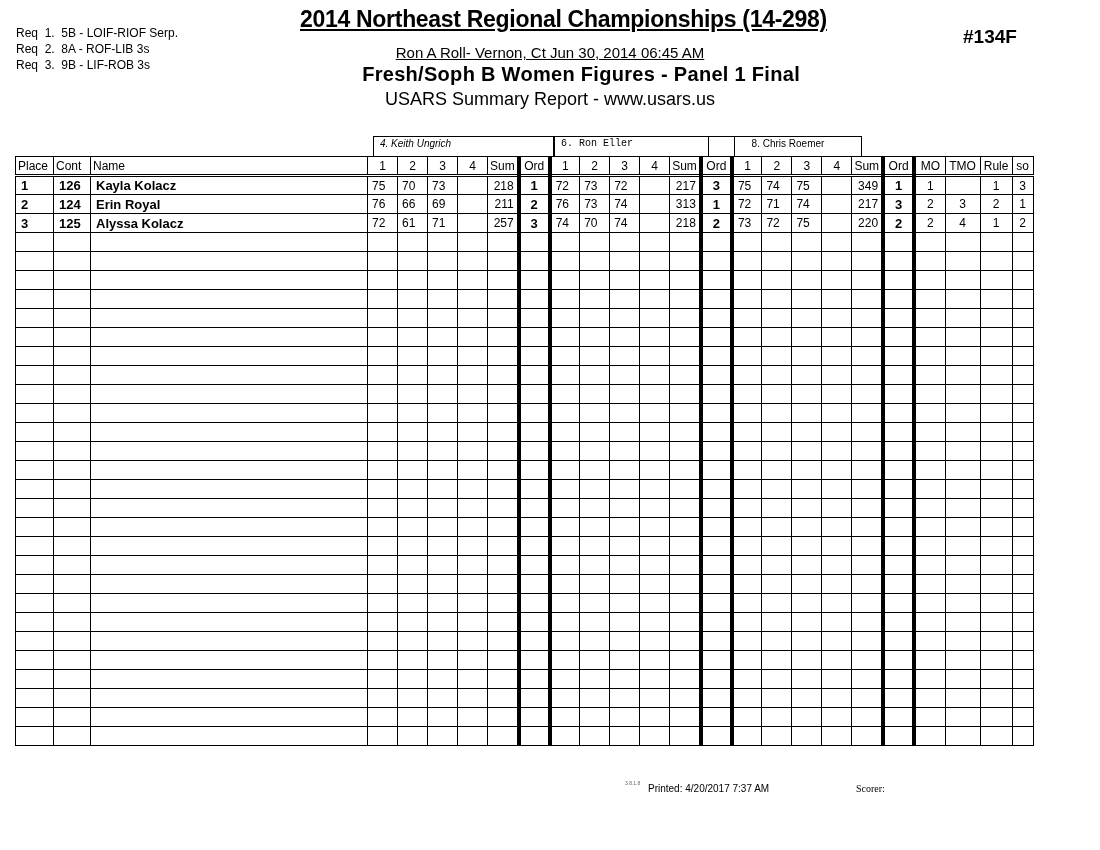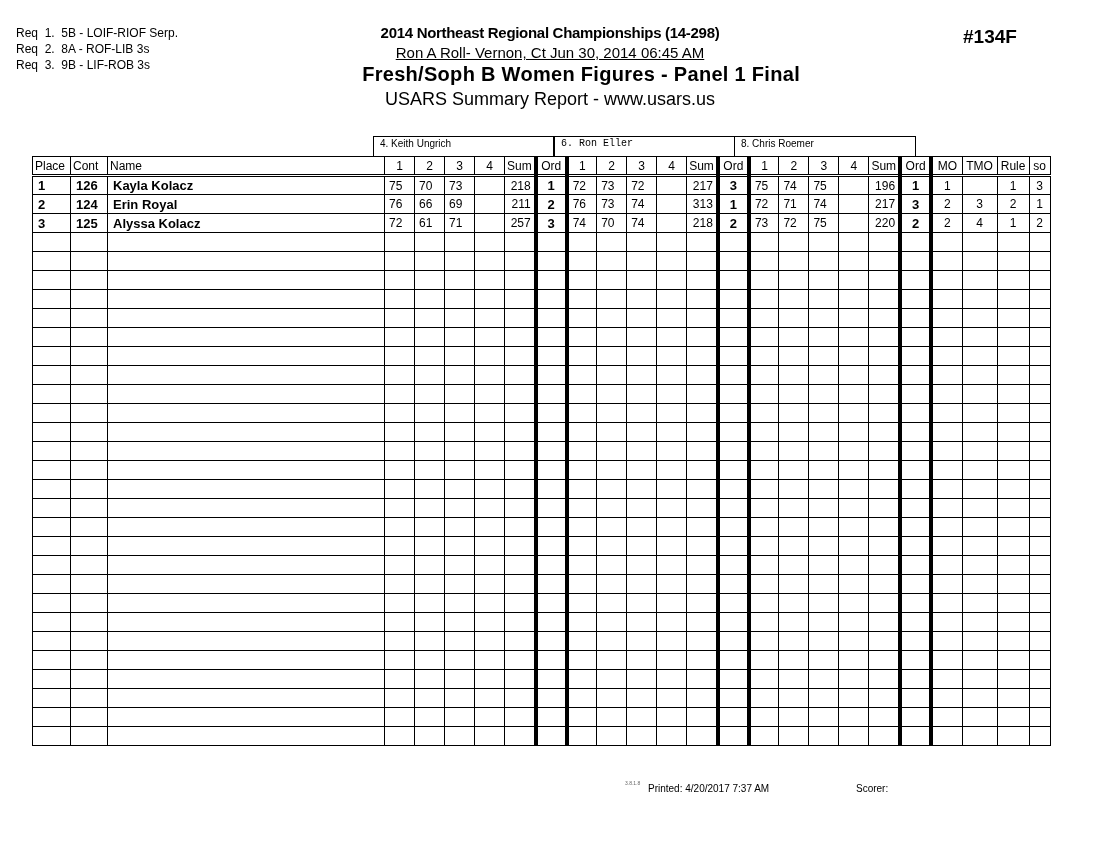--- a/index.html
+++ b/index.html
@@ -1,28 +1,28 @@
 <!DOCTYPE html>
 <html><head>
 <meta charset="utf-8">
 <style>
   html, body { margin:0; padding:0; background:#fff; }
   body { width:1100px; height:850px; position:relative; overflow:hidden; font-family:"Liberation Sans", sans-serif; color:#000; }
   .req { position:absolute; left:16px; font-size:12px; line-height:16px; }
   .req div { white-space:pre; }
   .hdr { position:absolute; left:300px; width:500px; text-align:center; white-space:nowrap; }
-  .t1 { top:24px; font-size:15px; font-weight:bold; letter-spacing:-0.3px; }
+  .t1 { top:6px; font-size:23px; font-weight:bold; letter-spacing:-0.3px;text-decoration:underline; }
   .t2 { top:44px; font-size:15px;text-decoration:underline; }
   .t3 { top:63px; font-size:20px; font-weight:bold; letter-spacing:0.3px;text-align:right; }
   .t4 { top:89px; font-size:18px; }
   .evnum { position:absolute; left:963px; top:26px; font-size:19px; font-weight:bold; }
 
   .jbox { position:absolute; top:136px; height:20px; border:1px solid #000; border-bottom:none; font-size:10px; line-height:14px; padding-left:6px; box-sizing:border-box; }
 
-  table.grid { position:absolute; left:32px; top:156px; border-collapse:collapse; table-layout:fixed; font-size:12px; }
+  table.grid { position:absolute; left:15px; top:156px; border-collapse:collapse; table-layout:fixed; font-size:12px; }
   table.grid td, table.grid th { border:1px solid #000; height:19px; padding:0 2px; box-sizing:border-box; white-space:nowrap; overflow:hidden; font-weight:normal; }
   table.grid th { text-align:center; font-size:12px; border-bottom:3px double #000; }
   table.grid th.left { text-align:left; }
   table.grid td.num { text-align:left; padding-left:4px; }
   table.grid td.sum { text-align:right; padding-right:3px; }
   table.grid td.ord { text-align:center; font-weight:bold; font-size:13px; }
   table.grid td.ctr { text-align:center; }
   table.grid td.name, table.grid td.place, table.grid td.cont { font-weight:bold; font-size:13px; padding-left:5px; }
   table.grid .thickL { border-left:4px solid #000; }
 
@@ -37,23 +37,23 @@
   <div>Req  2.  8A - ROF-LIB 3s</div>
   <div>Req  3.  9B - LIF-ROB 3s</div>
 </div>
 
 <div class="hdr t1">2014 Northeast Regional Championships (14-298)</div>
 <div class="hdr t2">Ron A Roll- Vernon, Ct  Jun 30, 2014  06:45 AM</div>
 <div class="hdr t3">Fresh/Soph B Women Figures - Panel 1 Final</div>
 <div class="hdr t4">USARS Summary Report - www.usars.us</div>
 <div class="evnum">#134F</div>
 
-<div class="jbox" style="left:373px; width:181px;">4.  Keith Ungrich</div>
+<div class="jbox" style="left:373px; width:181px;font-style:italic;">4.  Keith Ungrich</div>
 <div class="jbox" style="left:554px; width:181px;font-family:Liberation Mono, monospace;">6.  Ron Eller</div>
-<div class="jbox" style="left:734px; width:182px;">8.  Chris Roemer</div>
+<div class="jbox" style="left:708px; width:154px;text-align:center;">8.  Chris Roemer</div>
 
 <table class="grid" id="grid">
   <colgroup>
     <col style="width:38px">
       <col style="width:37px">
       <col style="width:277px">
     <col style="width:30px">
       <col style="width:30px">
       <col style="width:30px">
       <col style="width:30px">
@@ -119,21 +119,21 @@
         <td class="num thickL">72</td>
         <td class="num">73</td>
         <td class="num">72</td>
         <td class="num"></td>
         <td class="sum">217</td>
         <td class="ord thickL">3</td>
         <td class="num thickL">75</td>
         <td class="num">74</td>
         <td class="num">75</td>
         <td class="num"></td>
-        <td class="sum">196</td>
+        <td class="sum">349</td>
         <td class="ord thickL">1</td>
         <td class="ctr thickL">1</td>
         <td class="ctr"></td>
         <td class="ctr">1</td>
         <td class="ctr">3</td>
       </tr>
       <tr>
         <td class="place">2</td>
         <td class="cont">124</td>
         <td class="name">Erin Royal</td>
@@ -914,13 +914,13 @@
         <td class="ctr thickL"></td>
         <td class="ctr"></td>
         <td class="ctr"></td>
         <td class="ctr"></td>
       </tr>
     </tbody>
 </table>
 
 <div class="ver">3.8.1.8</div>
 <div class="foot" style="left:648px;">Printed:  4/20/2017  7:37 AM</div>
-<div class="foot" style="left:856px;">Scorer:</div>
+<div class="foot" style="left:856px;font-family:Liberation Serif, serif;">Scorer:</div>
 
 </body></html>

